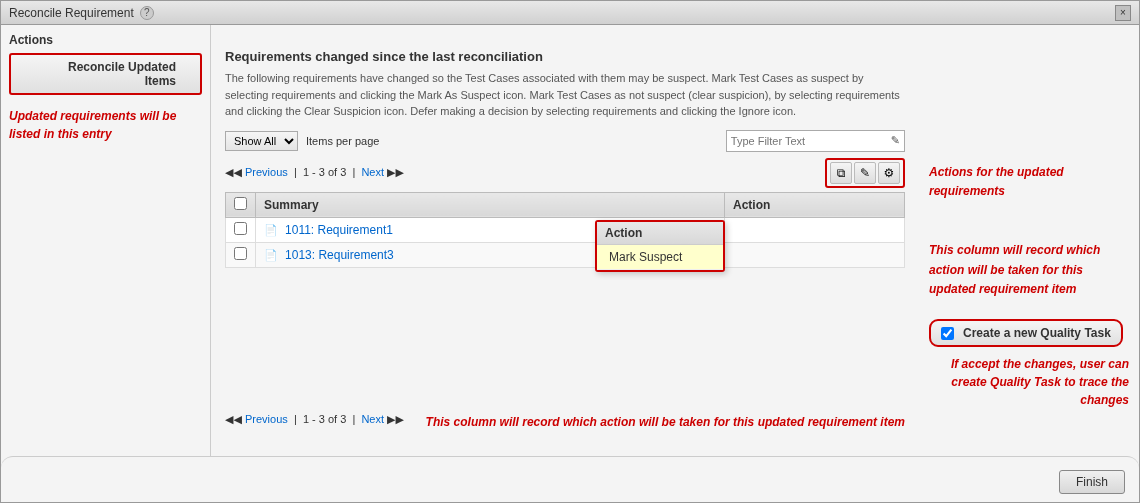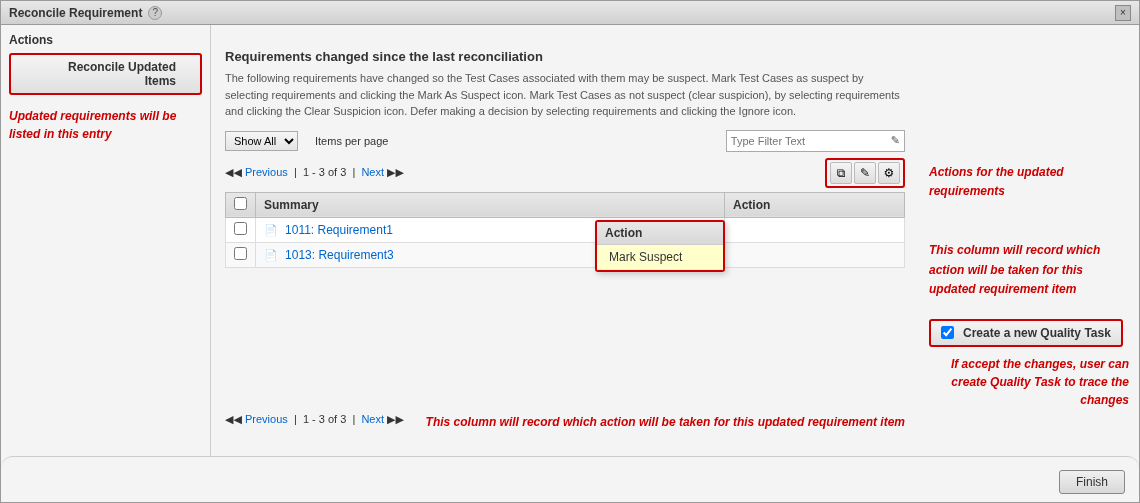--- a/index.html
+++ b/index.html
@@ -28,21 +28,21 @@
       justify-content: space-between;
       height: 24px;
     }
     .title-bar-left {
       display: flex;
       align-items: center;
       gap: 6px;
     }
     .title-text {
       font-size: 12px;
-      font-weight: bold;
+      font-weight: normal;
       color: #333;
     }
     .help-icon {
       width: 14px;
       height: 14px;
       border-radius: 50%;
       background: #ccc;
       border: 1px solid #999;
       display: flex;
       align-items: center;
@@ -283,24 +283,24 @@
     .bottom-pagination {
       font-size: 11px;
       color: #333;
     }
     .bottom-pagination a {
       color: #0066cc;
       text-decoration: none;
     }
     .quality-task-btn {
       display: flex;
-      align-items: center;
+      align-items: flex-end;
       gap: 5px;
       border: 2px solid #cc0000;
-      border-radius: 3px;
+      border-radius: 9px;
       background: linear-gradient(to bottom, #f5f5f5, #e0e0e0);
       padding: 5px 10px;
       font-size: 12px;
       font-weight: bold;
       color: #333;
       cursor: pointer;
     }
     .quality-task-note {
       font-size: 12px;
       font-weight: bold;
@@ -373,21 +373,21 @@
         <div class="actions-label">Actions</div>
         <button class="reconcile-btn">Reconcile Updated Items</button>
         <div class="sidebar-note">Updated requirements will be listed in this entry</div>
       </div>
 
       <div class="content">
         <div class="section-title">Requirements changed since the last reconciliation</div>
         <div class="description-text">The following requirements have changed so the Test Cases associated with them may be suspect. Mark Test Cases as suspect by selecting requirements and clicking the Mark As Suspect icon. Mark Test Cases as not suspect (clear suspicion), by selecting requirements and clicking the Clear Suspicion icon. Defer making a decision by selecting requirements and clicking the Ignore icon.</div>
 
         <div class="toolbar-row">
-          <div style="display:flex;align-items:center;gap:17px;">
+          <div style="display:flex;align-items:center;gap:8px;">
             <select class="show-all-select">
               <option>Show All</option>
             </select>
             <span class="items-per-page-label">Items per page</span>
           </div>
           <div class="filter-input-wrap">
             <input class="filter-input" type="text" placeholder="Type Filter Text" style="">
             <span class="filter-icon">✎</span>
           </div>
         </div>

